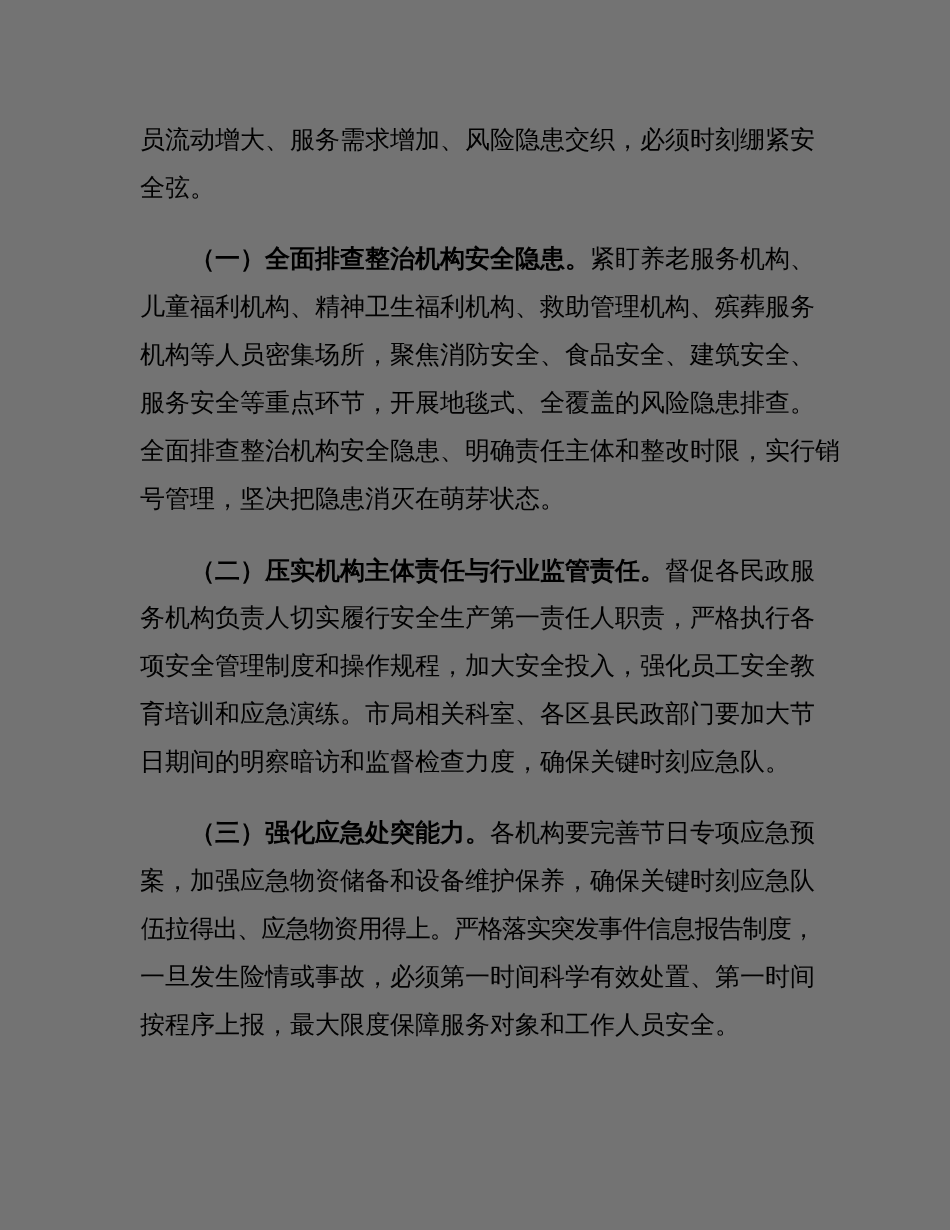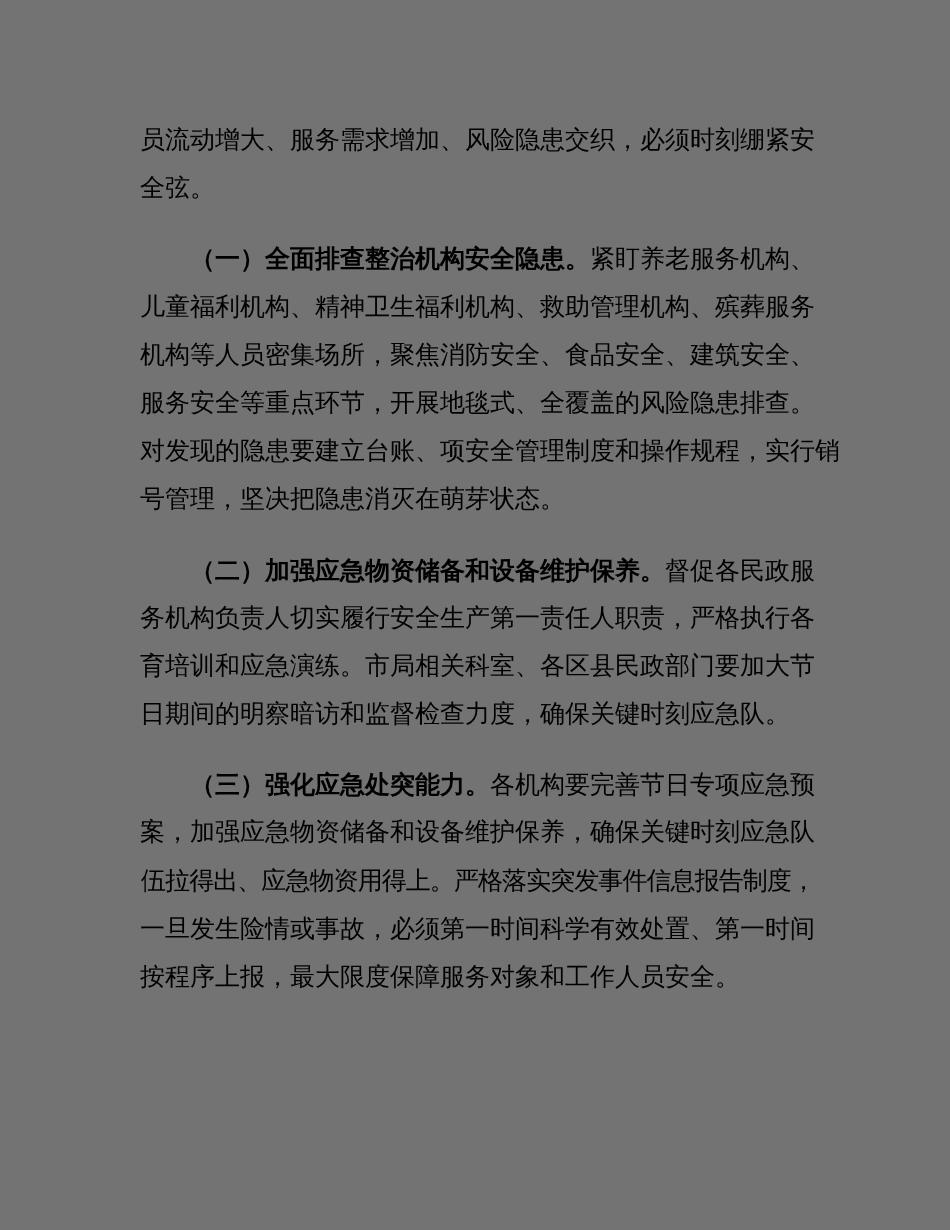--- a/index.html
+++ b/index.html
@@ -57,26 +57,27 @@
   <div class="text-block" id="doc-body">
       <div class="paragraph">
         <div class="line"><span class="seg-normal">员流动增大、服务需求增加、风险隐患交织，必须时刻绷紧安</span></div>
         <div class="line"><span class="seg-normal">全弦。</span></div>
       </div>
       <div class="paragraph">
         <div class="line indent"><span class="seg-bold">（一）全面排查整治机构安全隐患。</span><span class="seg-normal">紧盯养老服务机构、</span></div>
         <div class="line"><span class="seg-normal">儿童福利机构、精神卫生福利机构、救助管理机构、殡葬服务</span></div>
         <div class="line"><span class="seg-normal">机构等人员密集场所，聚焦消防安全、食品安全、建筑安全、</span></div>
         <div class="line"><span class="seg-normal">服务安全等重点环节，开展地毯式、全覆盖的风险隐患排查。</span></div>
-        <div class="line"><span class="seg-normal">对发现的隐患要建立台账、项安全管理制度和操作规程，实行销</span></div>
+        <div class="line"><span class="seg-normal">全面排查整治机构安全隐患、明确责任主体和整改时限，实行销</span></div>
         <div class="line"><span class="seg-normal">号管理，坚决把隐患消灭在萌芽状态。</span></div>
       </div>
       <div class="paragraph">
-        <div class="line indent"><span class="seg-bold">（二）加强应急物资储备和设备维护保养。</span><span class="seg-normal">督促各民政服</span></div>
+        <div class="line indent"><span class="seg-bold">（二）压实机构主体责任与行业监管责任。</span><span class="seg-normal">督促各民政服</span></div>
         <div class="line"><span class="seg-normal">务机构负责人切实履行安全生产第一责任人职责，严格执行各</span></div>
+        <div class="line"><span class="seg-normal">项安全管理制度和操作规程，加大安全投入，强化员工安全教</span></div>
         <div class="line"><span class="seg-normal">育培训和应急演练。市局相关科室、各区县民政部门要加大节</span></div>
         <div class="line"><span class="seg-normal">日期间的明察暗访和监督检查力度，确保关键时刻应急队。</span></div>
       </div>
       <div class="paragraph">
         <div class="line indent"><span class="seg-bold">（三）强化应急处突能力。</span><span class="seg-normal">各机构要完善节日专项应急预</span></div>
         <div class="line"><span class="seg-normal">案，加强应急物资储备和设备维护保养，确保关键时刻应急队</span></div>
         <div class="line squeeze"><span class="seg-normal">伍拉得出、应急物资用得上。严格落实突发事件信息报告制度，</span></div>
         <div class="line"><span class="seg-normal">一旦发生险情或事故，必须第一时间科学有效处置、第一时间</span></div>
         <div class="line"><span class="seg-normal">按程序上报，最大限度保障服务对象和工作人员安全。</span></div>
       </div>

